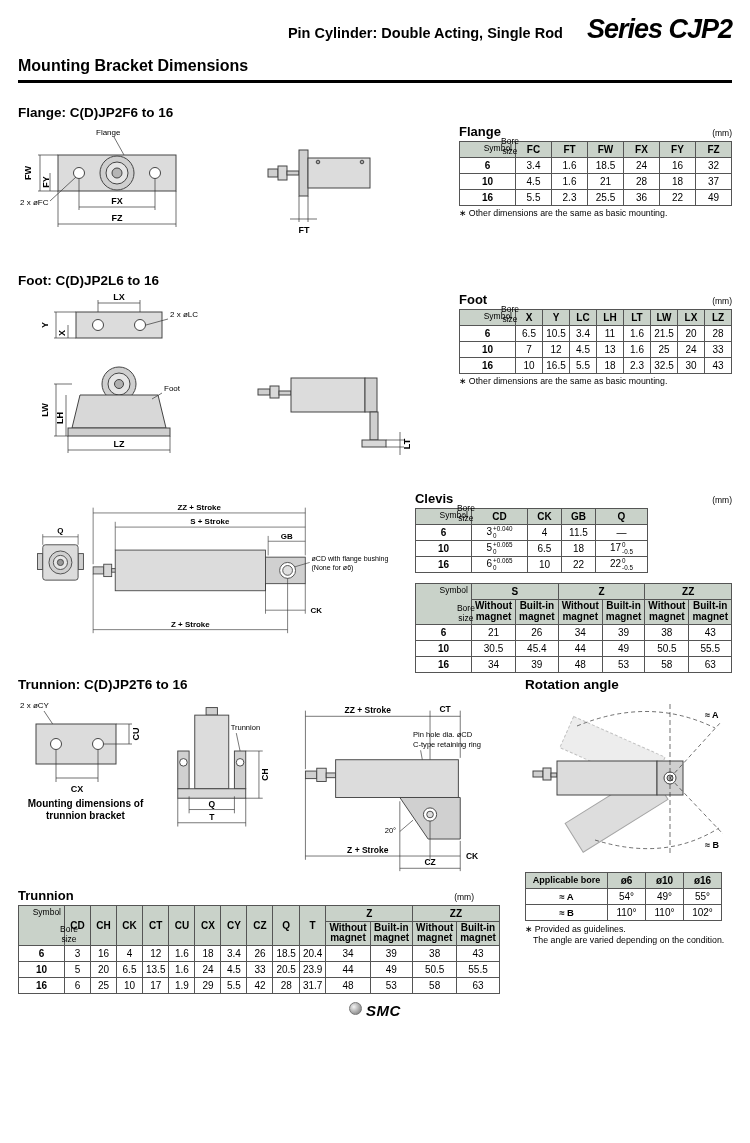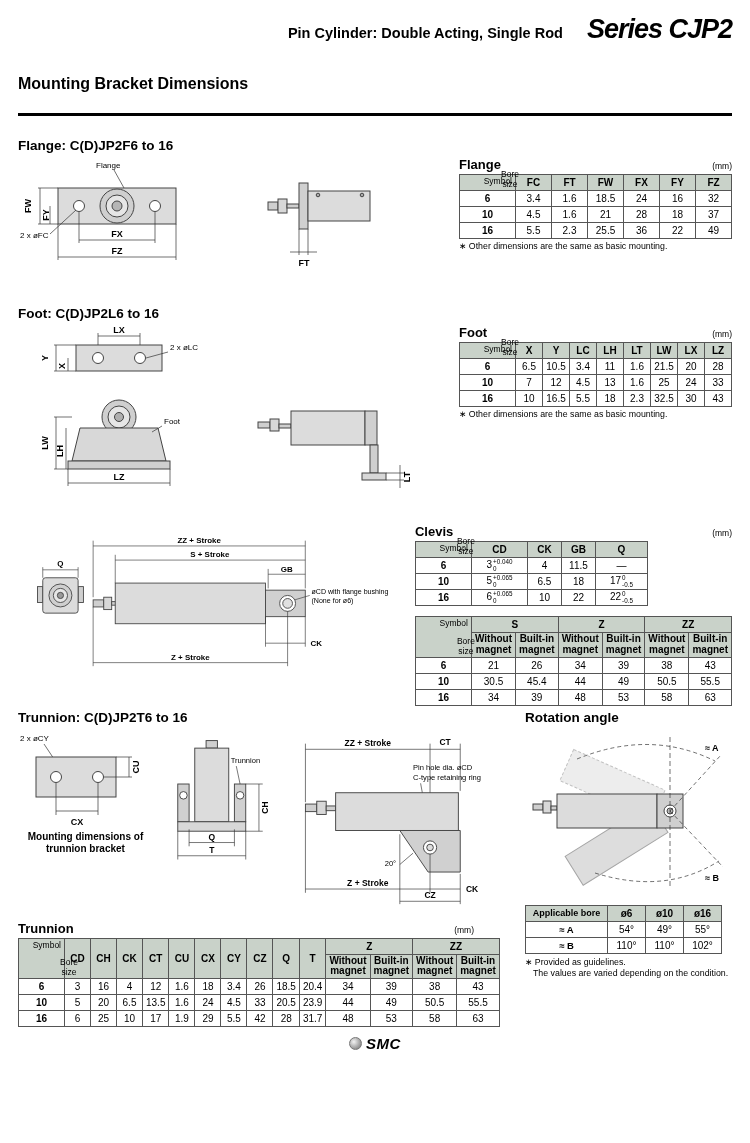--- a/index.html
+++ b/index.html
@@ -9,22 +9,22 @@
     font-family:"Liberation Sans", sans-serif; color:#000;
   }
   .page { padding:6px 18px 0 18px; }
 
   
   .hdr { display:flex; justify-content:flex-end; align-items:baseline; gap:24px; margin-top:8px; }
   .hdr .sub { font-size:14.5px; font-weight:bold; }
   .hdr .series { font-size:27px; font-weight:bold; font-style:italic; letter-spacing:-1px; }
 
   .section-title {
-    margin-top:30px; font-size:16px; font-weight:bold;
-    border-bottom:3px solid #000; padding-bottom:20px; width:100%;
+    margin-top:12px; font-size:16px; font-weight:bold;
+    border-bottom:3px solid #000; padding-bottom:5px; width:100%;
   }
 
   .subhead { font-size:13.5px; font-weight:bold; }
   .sec-flange { margin-top:22px; }
   .sec-foot   { margin-top:24px; }
   .sec-clevis { margin-top:24px; }
   .sec-trun   { margin-top:22px; }
 
   .row { display:flex; justify-content:space-between; align-items:flex-start; gap:8px; margin-top:4px; }
 
@@ -65,21 +65,21 @@
   .trun-left { width:497px; }
   .trun-right { flex:1; }
   .trun-draw { display:flex; gap:4px; align-items:flex-start; }
   .tv-col { display:flex; flex-direction:column; align-items:center; }
   .caption { font-size:10px; font-weight:bold; text-align:center; line-height:1.25; }
   .rot-head { font-size:13.5px; font-weight:bold; text-align:left; }
   .rot-notes { font-size:8.8px; margin-top:3px; line-height:1.25; }
   .rot-notes .n2 { padding-left:8px; }
 
   
-  .footer { display:flex; justify-content:center; align-items:center; gap:4px; margin-top:8px; }
+  .footer { display:flex; justify-content:center; gap:4px; margin-top:8px; }
   .logo-dot { width:13px; height:13px; border-radius:50%; display:inline-block;
     background:radial-gradient(circle at 35% 35%, #f3f3f3, #a9a9a9 55%, #6f6f6f); border:1px solid #777; }
   .logo-txt { font-weight:bold; font-style:italic; font-size:15px; letter-spacing:.5px; }
 </style>
 </head>
 <body>
 
 <div class="page">
 
   <div class="hdr">
@@ -661,21 +661,21 @@
             <tr>
               <td class="rowhdr">≈ B</td>
               <td>110°</td>
               <td>110°</td>
               <td>102°</td>
             </tr>
           </tbody>
       </table>
       <div class="rot-notes">
         <div>∗ Provided as guidelines.</div>
-        <div class="n2">The values are varied depending on the condition.</div>
+        <div class="n2">The angle are varied depending on the condition.</div>
       </div>
     </div>
   </div>
 
   <div class="footer">
     <span class="logo-dot"></span>
     <span class="logo-txt">SMC</span>
   </div>
 
 </div>

